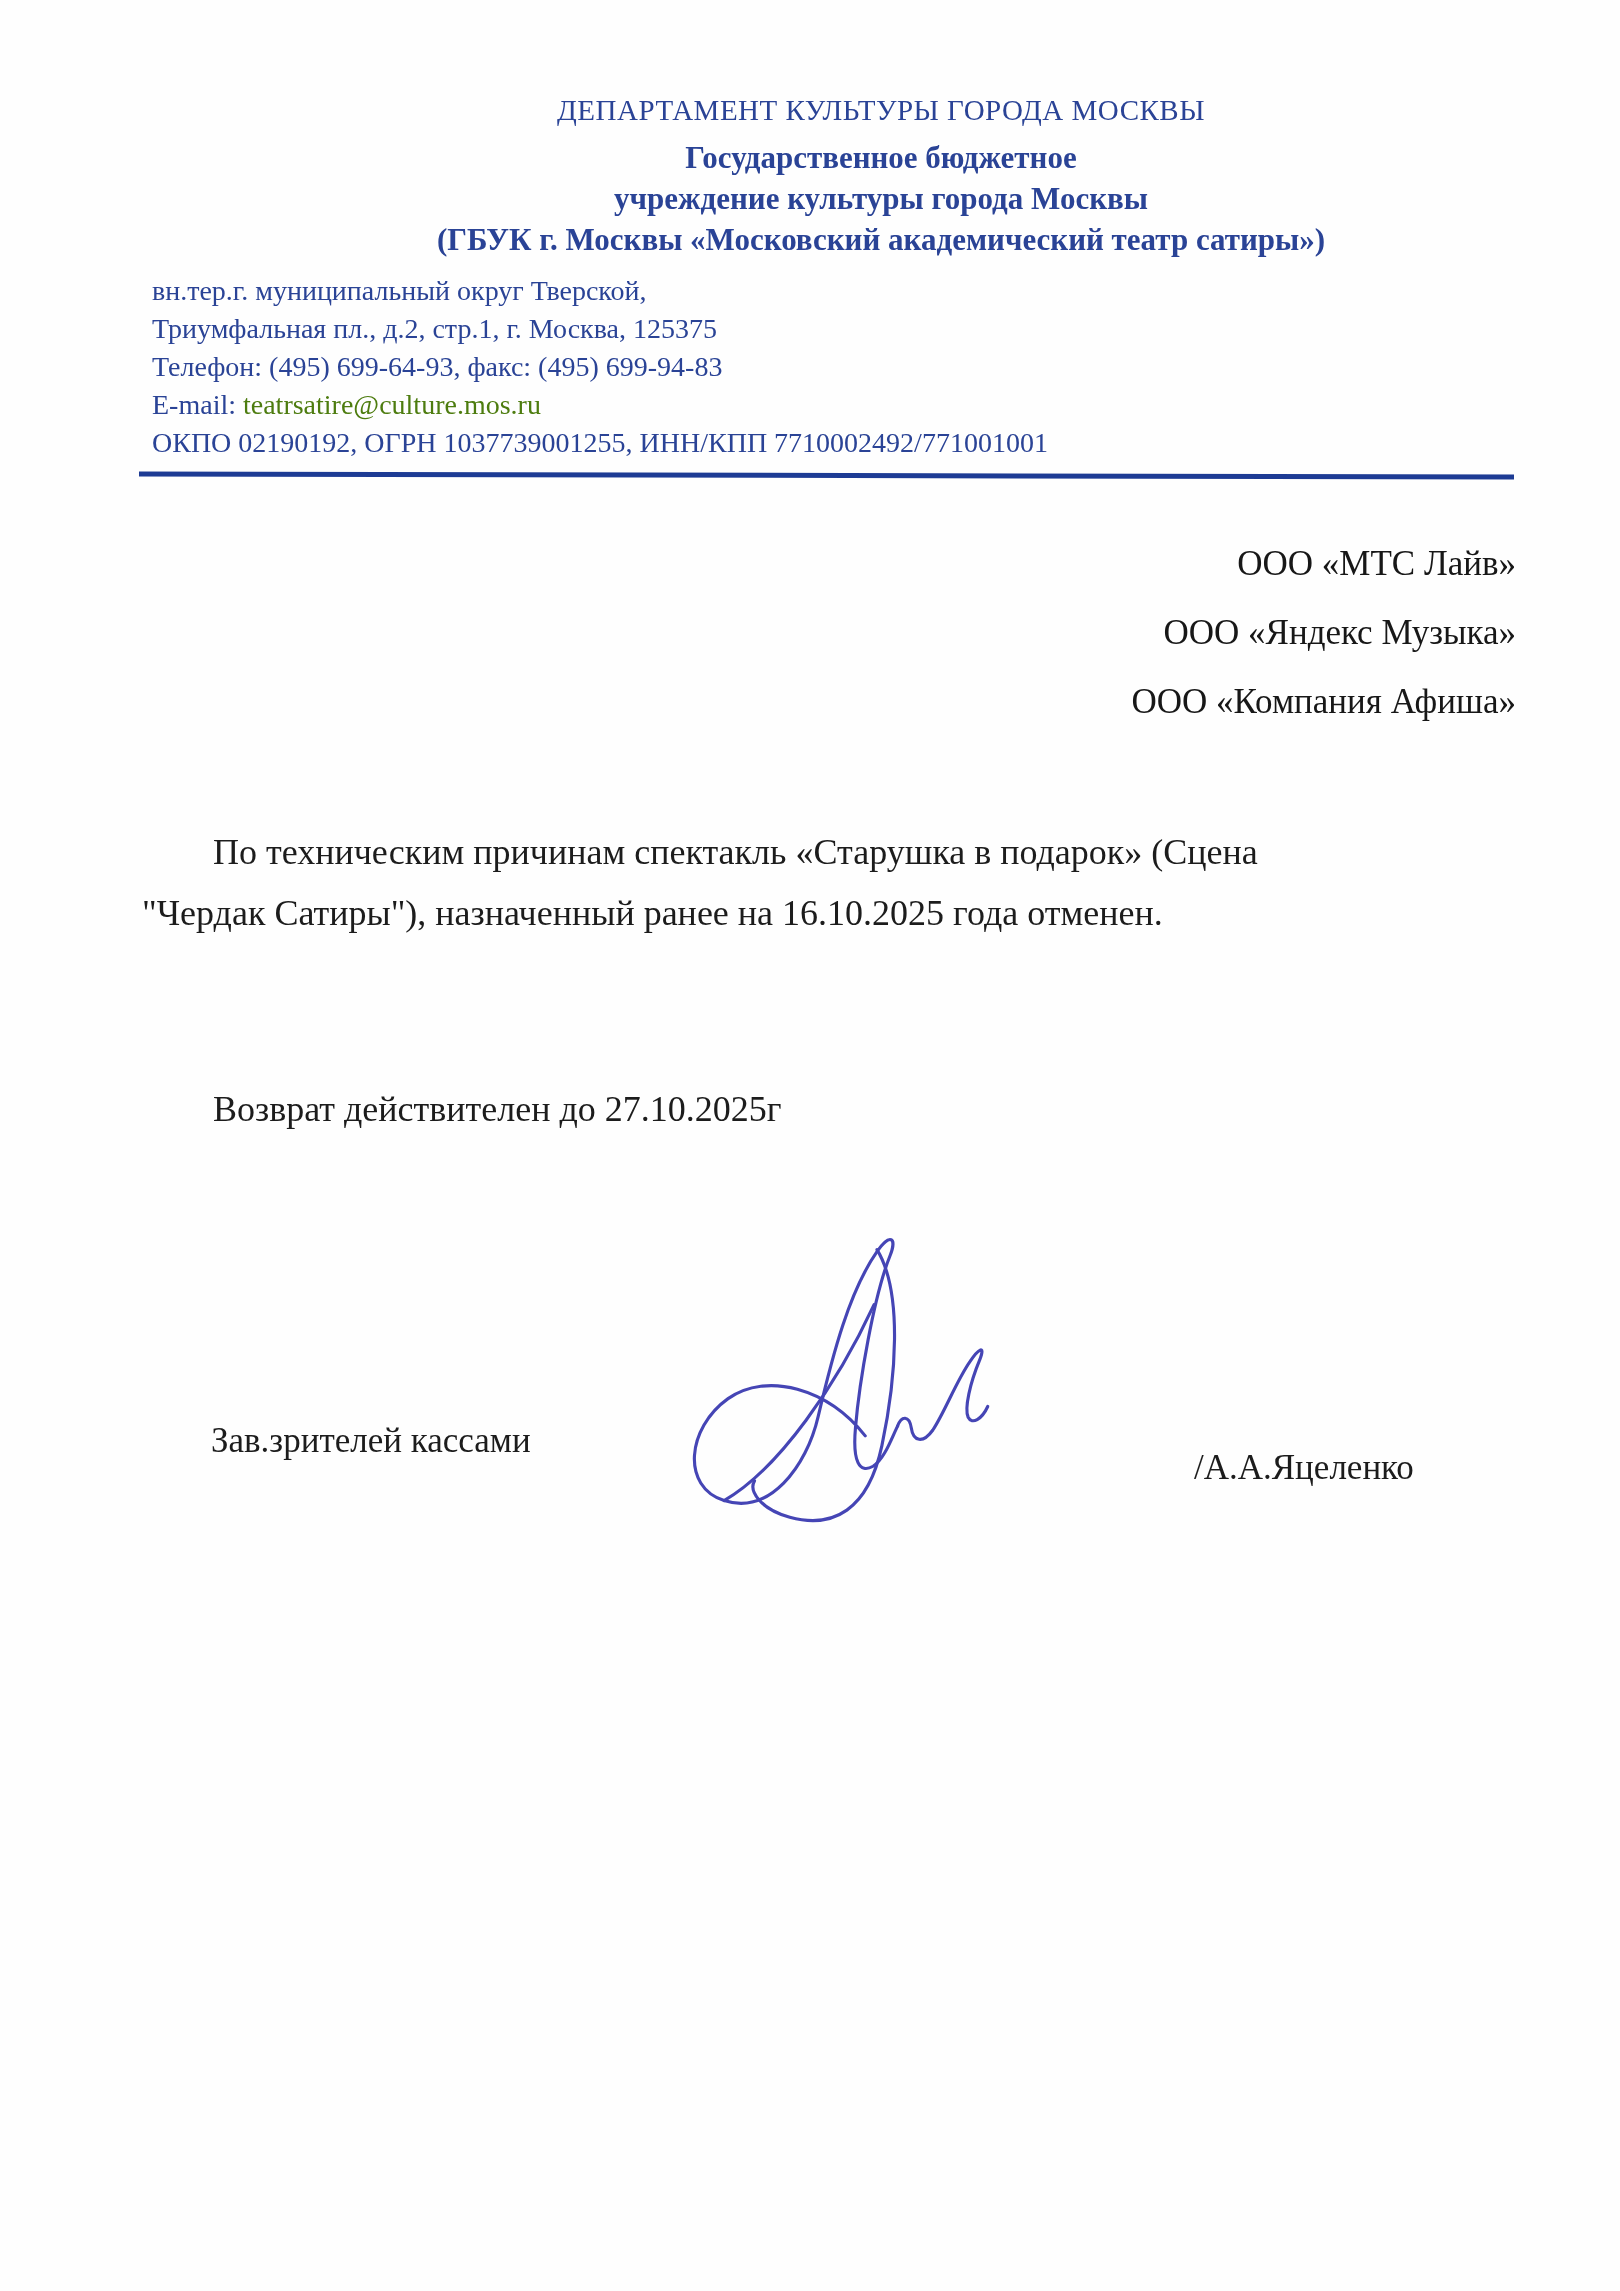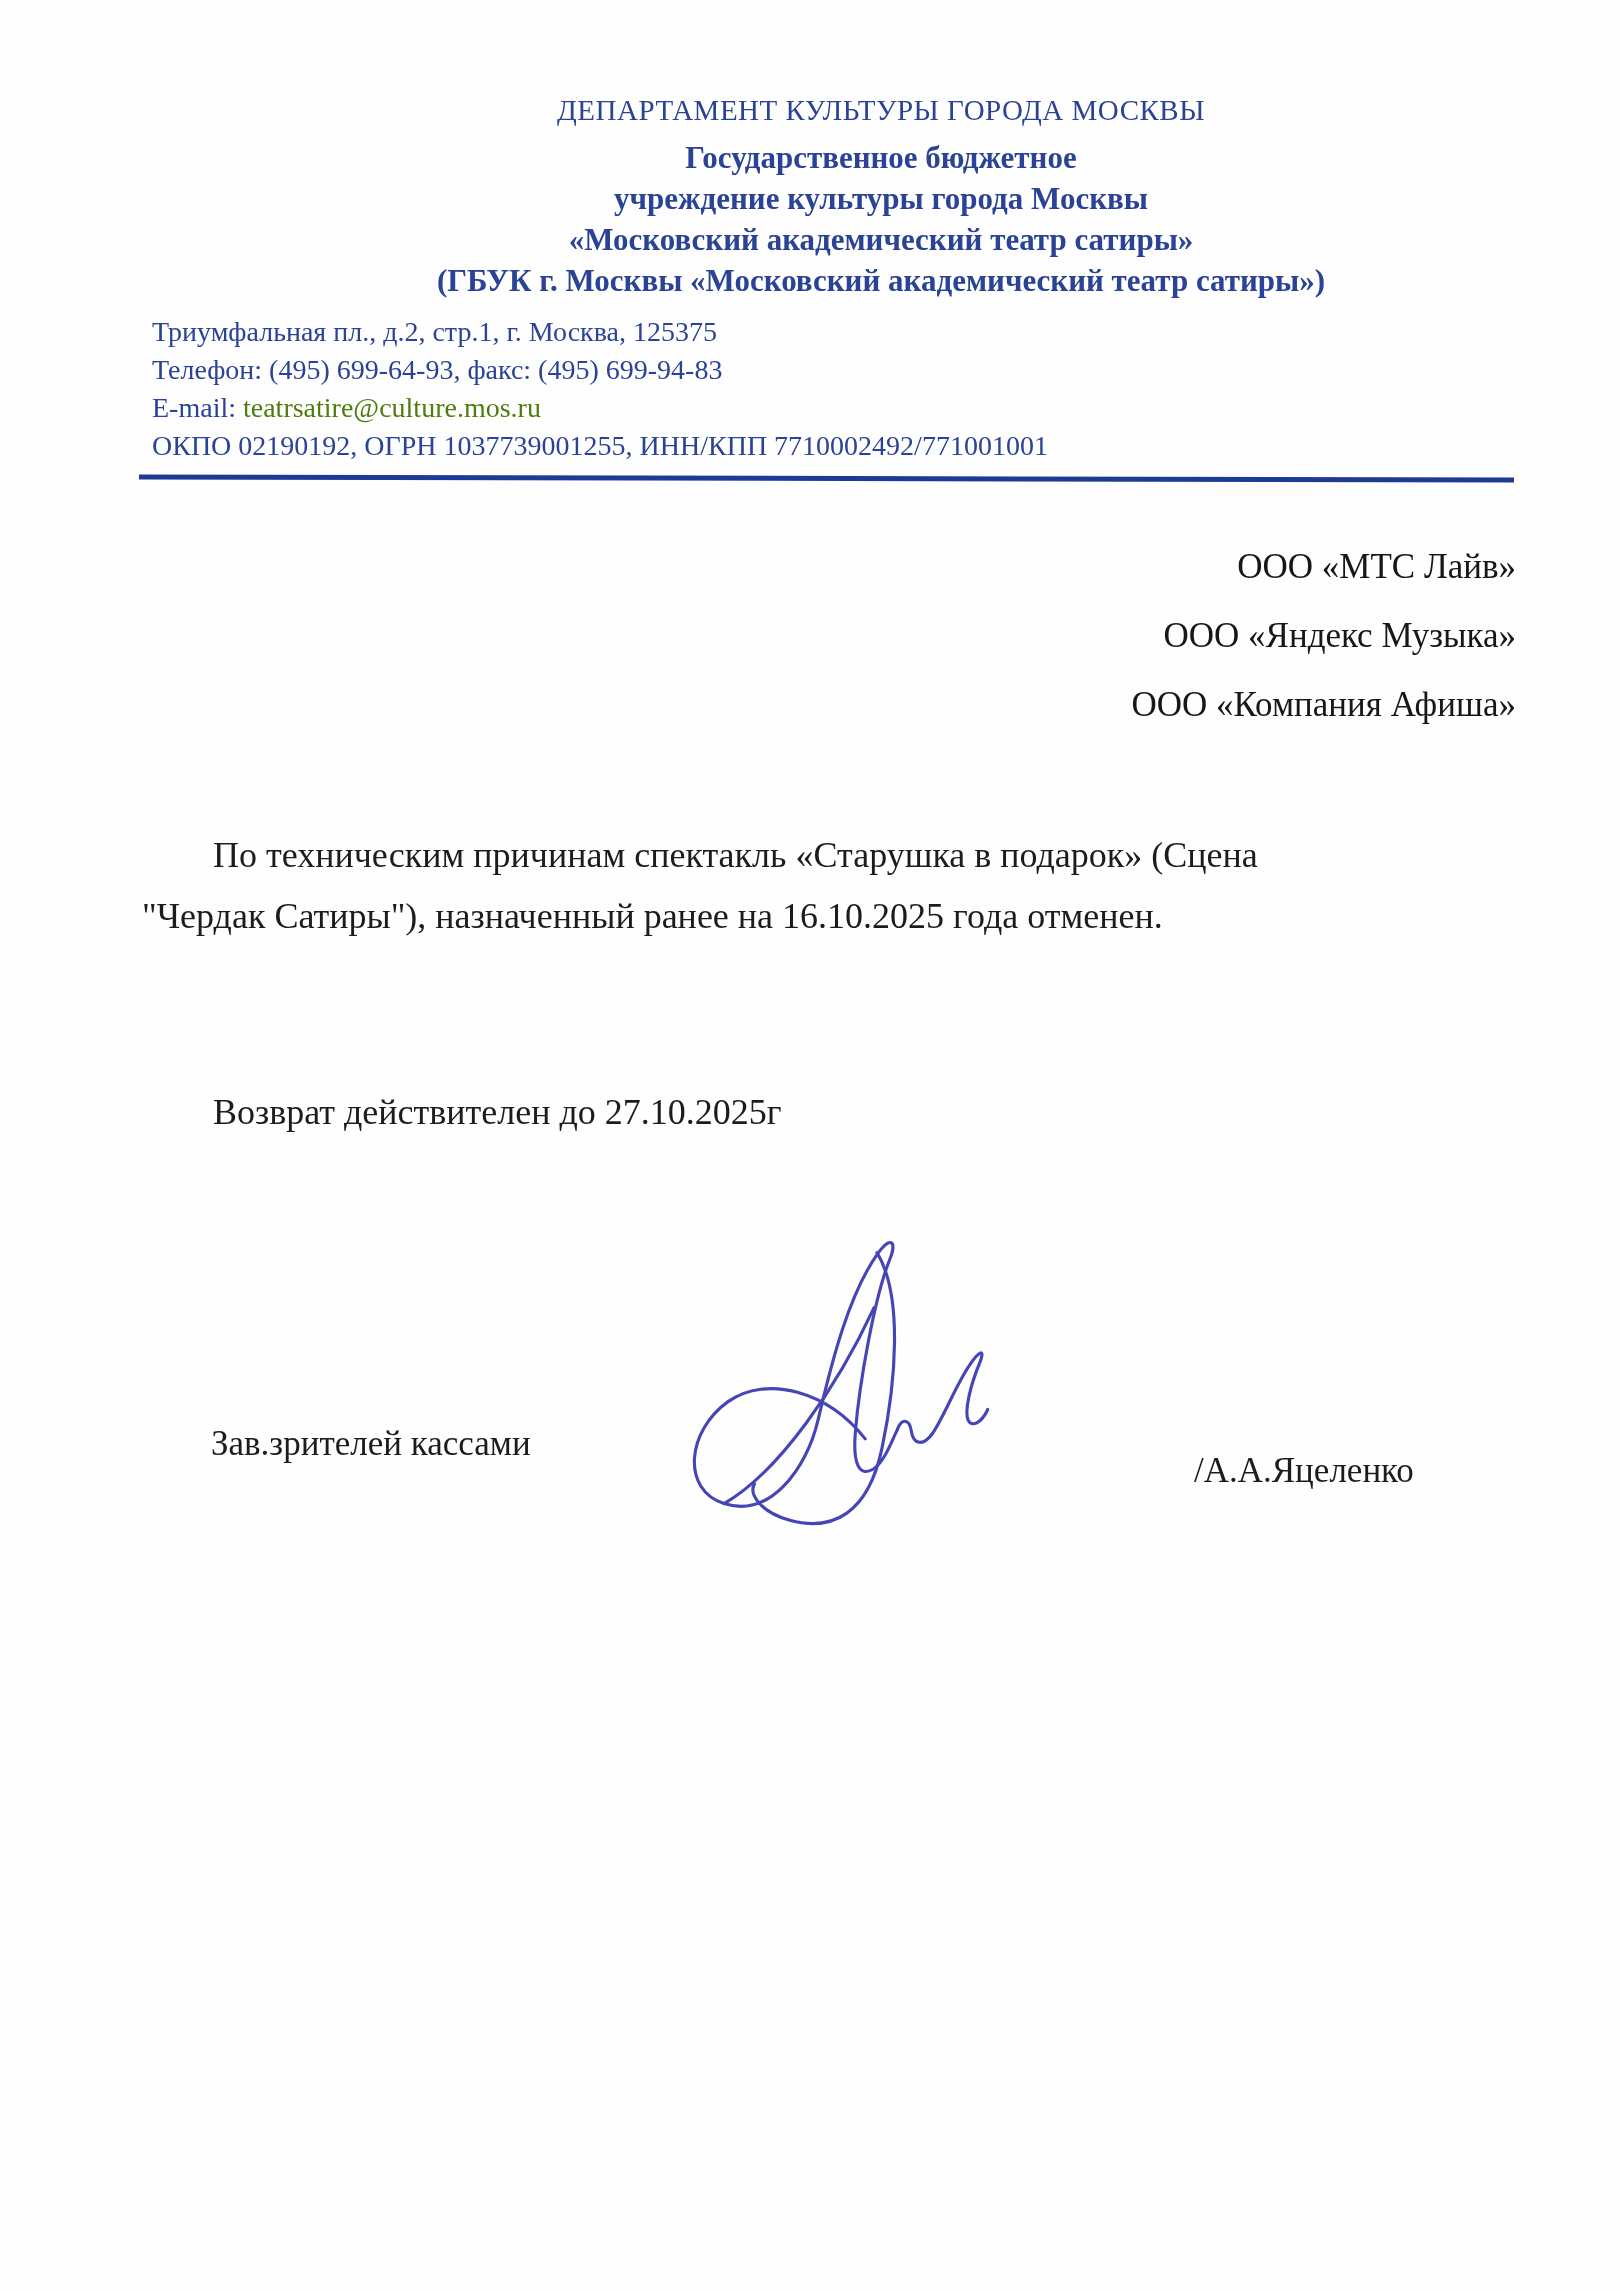--- a/index.html
+++ b/index.html
@@ -113,25 +113,25 @@
 </style>
 </head>
 <body>
 
 <div class="page">
 
   <div class="lh-center">
     <div class="lh-dept">ДЕПАРТАМЕНТ КУЛЬТУРЫ ГОРОДА МОСКВЫ</div>
     <div class="lh-bold-line">Государственное бюджетное</div>
     <div class="lh-bold-line">учреждение культуры города Москвы</div>
-    <div class="lh-bold-line">«Московский академический театр сатиры»</div>
     <div class="lh-bold-line">(ГБУК г. Москвы «Московский академический театр сатиры»)</div>
   </div>
 
   <div class="lh-address">
+    <div>вн.тер.г. муниципальный округ Тверской,</div>
     <div>Триумфальная пл., д.2, стр.1, г. Москва, 125375</div>
     <div>Телефон: (495) 699-64-93, факс: (495) 699-94-83</div>
     <div><span>E-mail: </span><span class="lh-email-link">teatrsatire@culture.mos.ru</span></div>
     <div>ОКПО 02190192, ОГРН 1037739001255, ИНН/КПП 7710002492/771001001</div>
   </div>
 
   <div class="lh-rule"></div>
 
   <div class="recipients">
     <div>ООО «МТС Лайв»</div>

